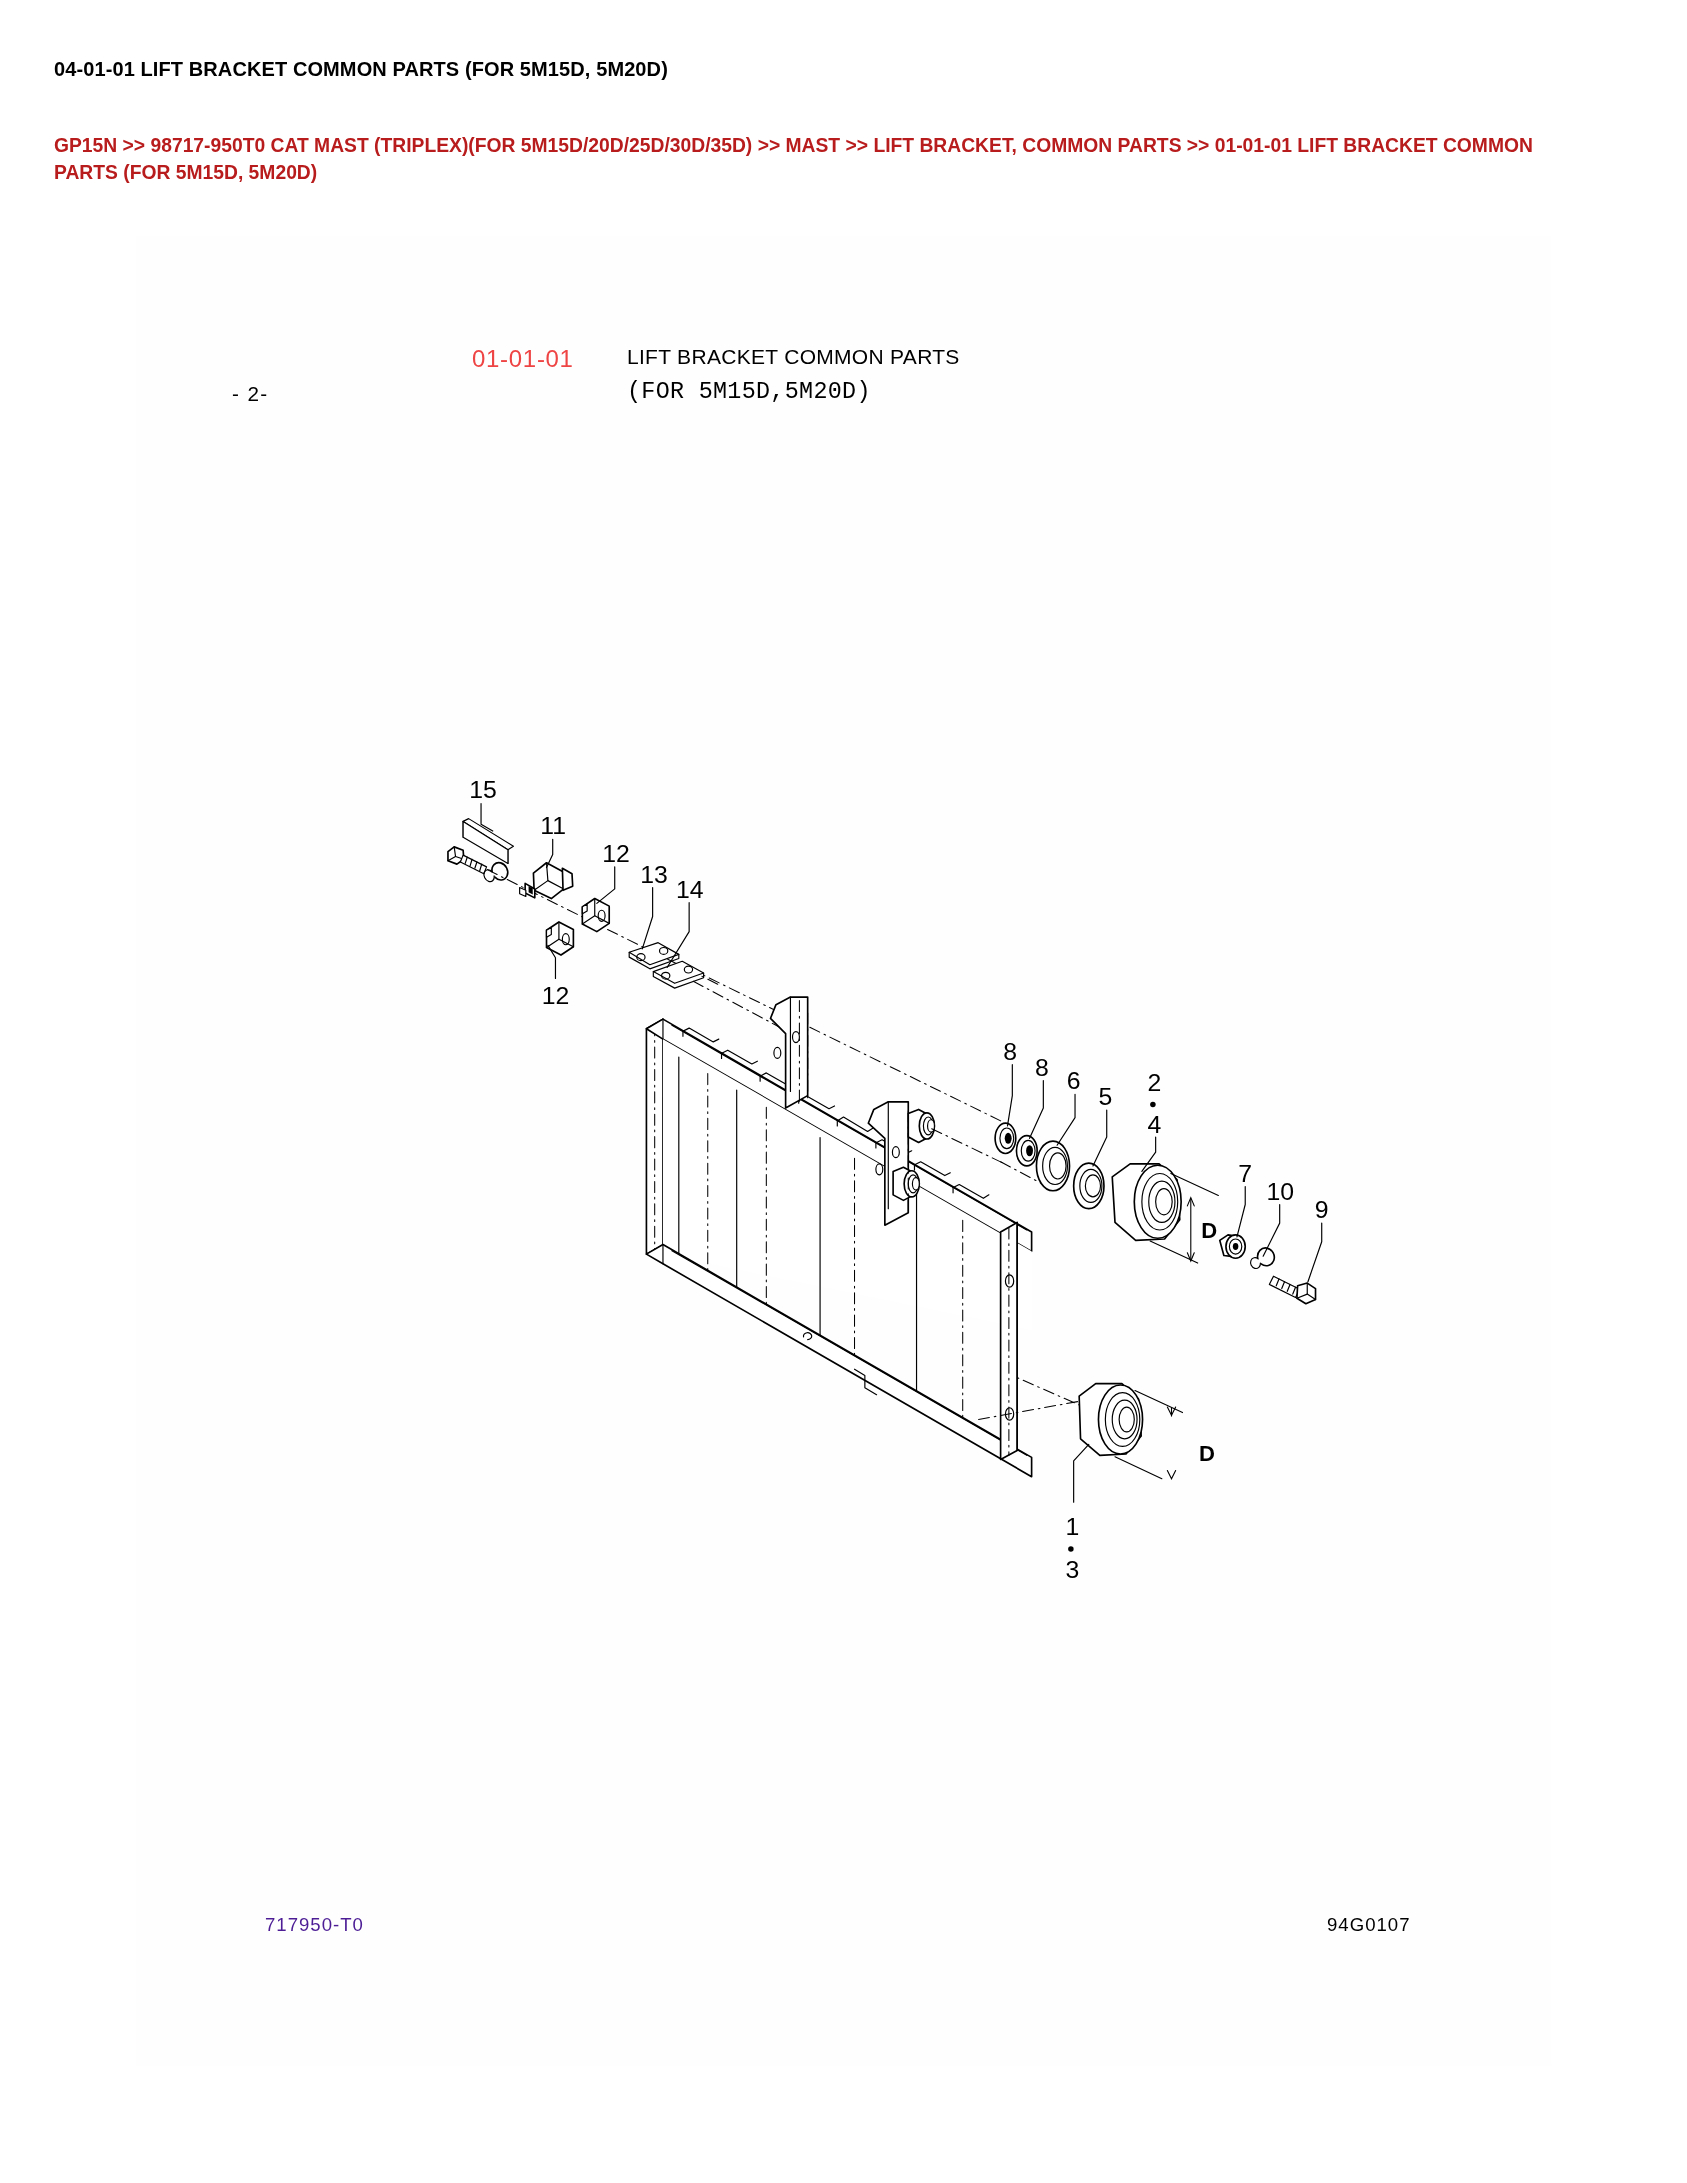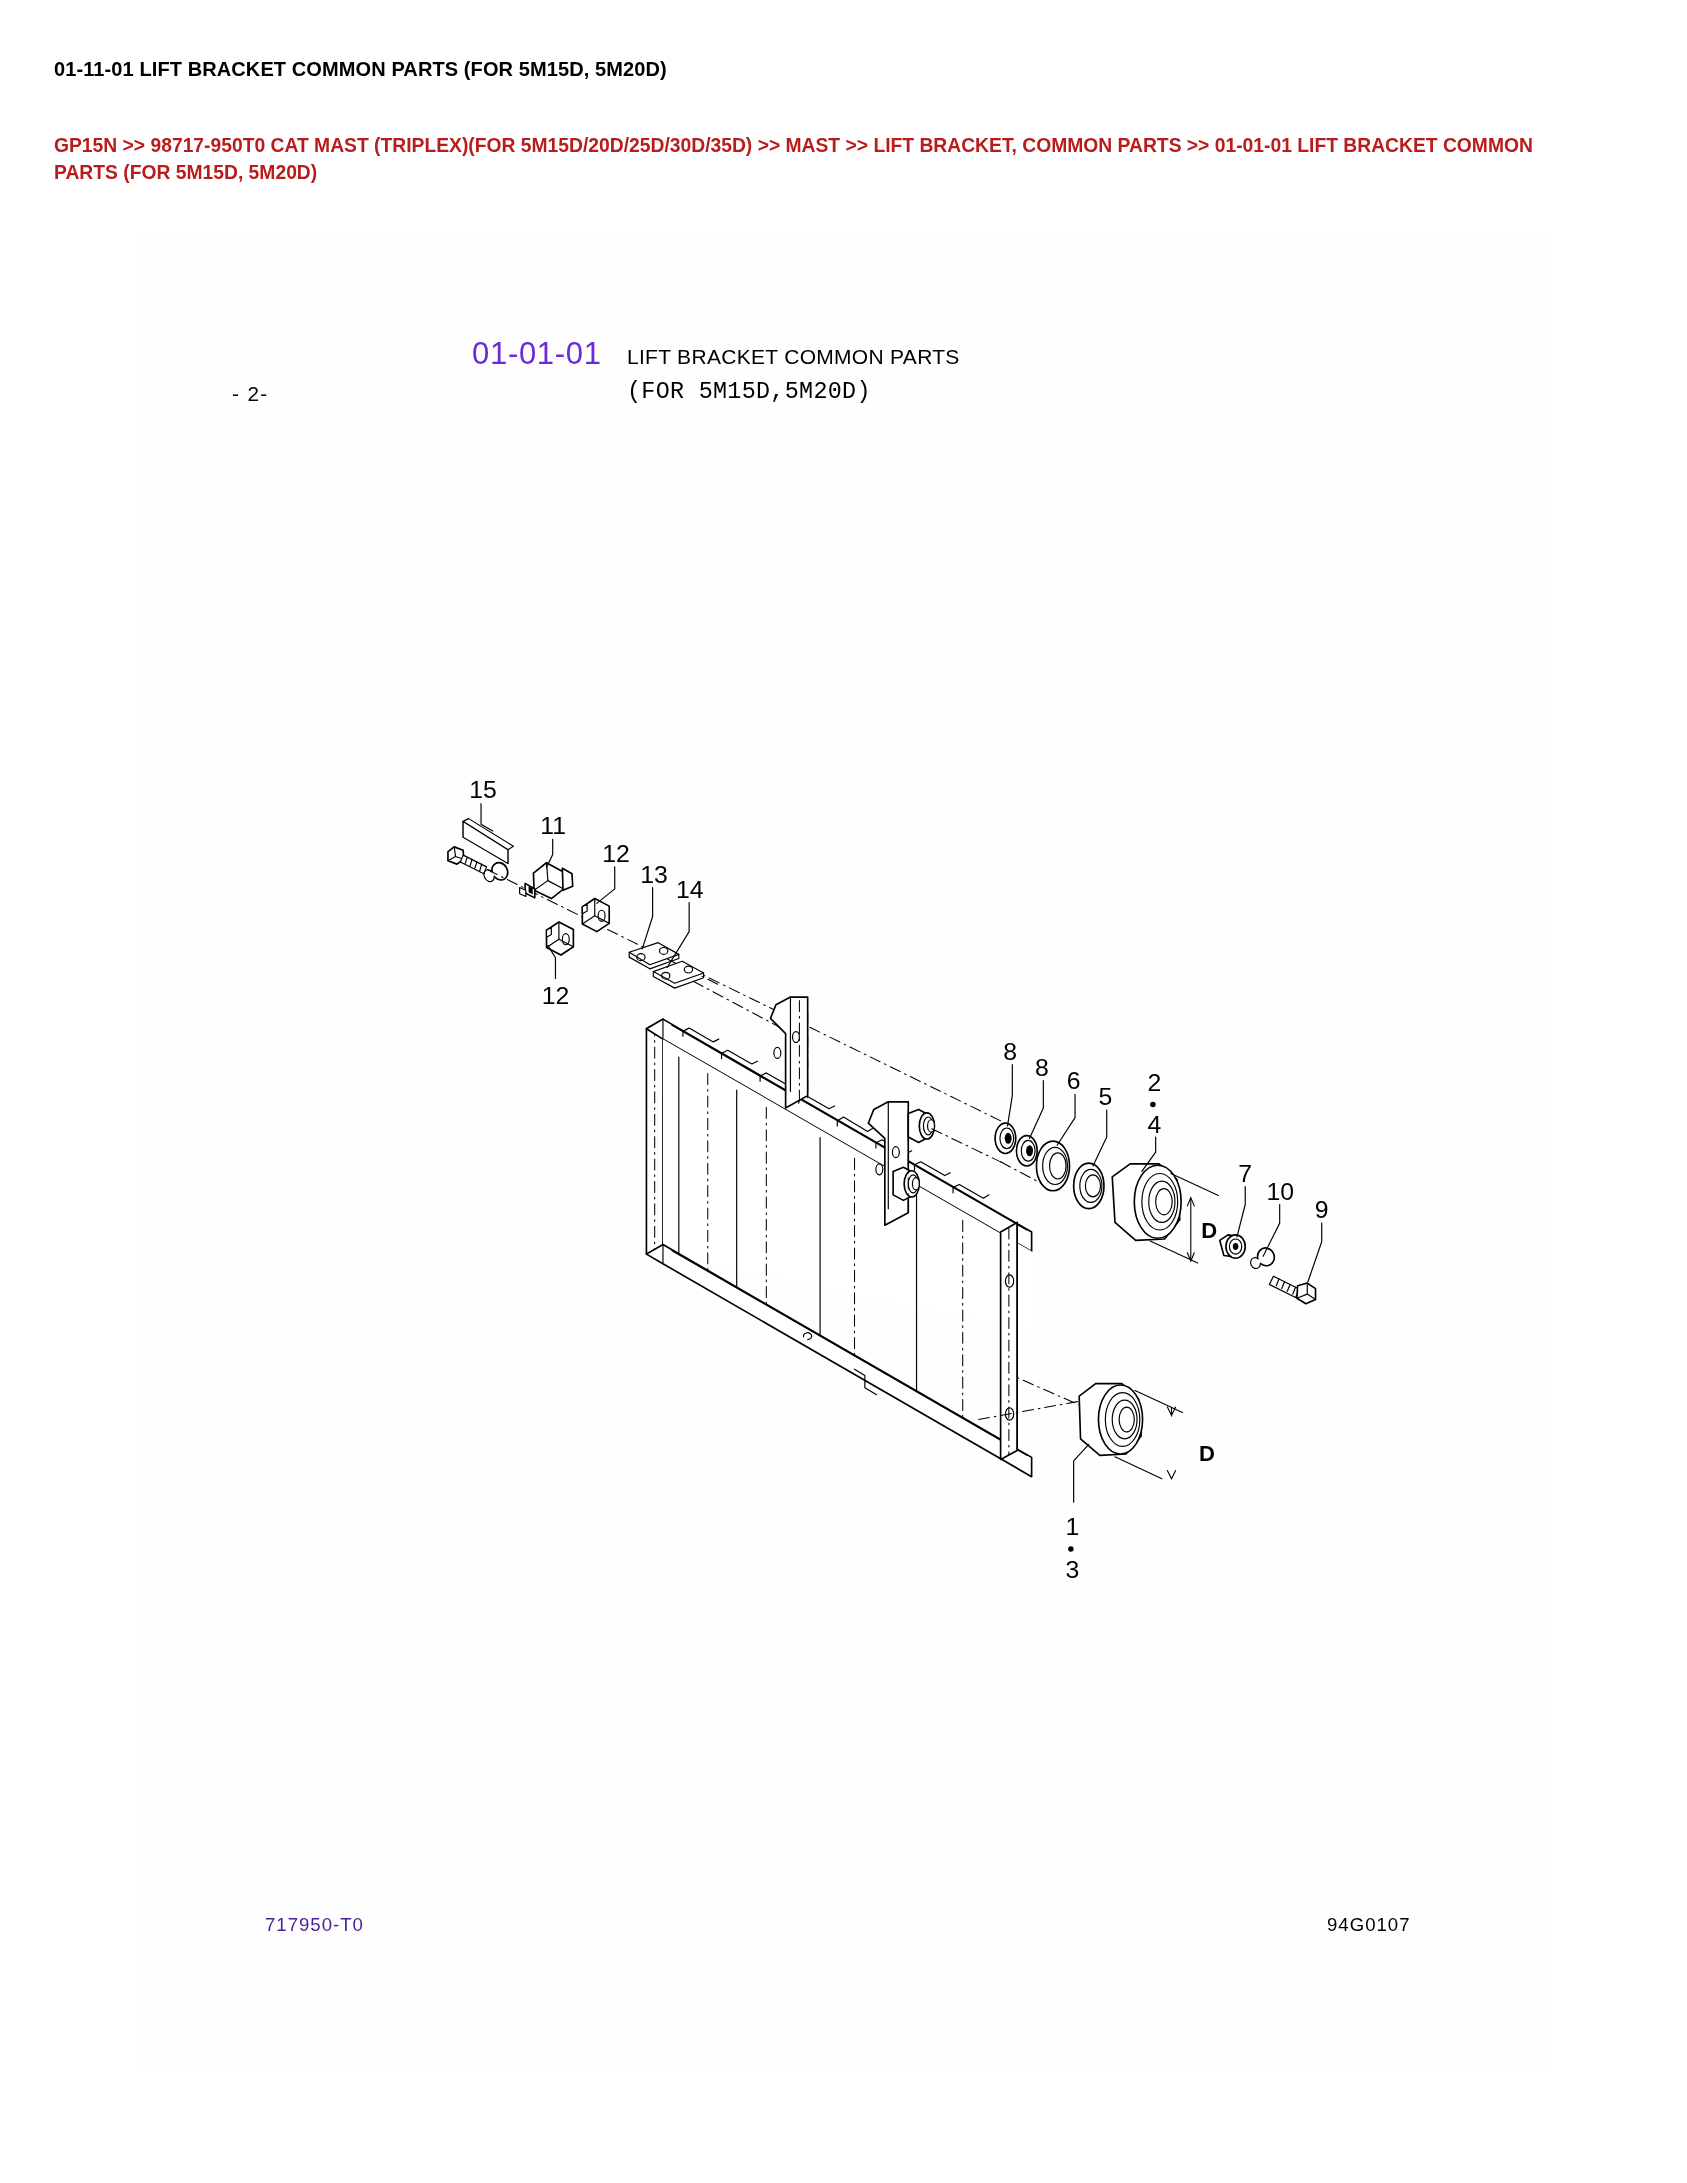--- a/index.html
+++ b/index.html
@@ -19,22 +19,22 @@
   }
   .sheet{
     position:absolute;left:136px;top:236px;width:1415px;height:1830px;
     background:#fefefe;
   }
   .page-marker{
     position:absolute;left:232px;top:382px;
     font-size:20.7px;color:#000;letter-spacing:1.4px;white-space:nowrap;
   }
   .dg-code{
-    position:absolute;left:472px;top:336px;
-    font-size:31px;color:#6d28d9;letter-spacing:0.7px;white-space:nowrap;
+    position:absolute;left:472px;top:345px;
+    font-size:24px;color:#ef4444;letter-spacing:0.7px;white-space:nowrap;
   }
   .dg-name1{
     position:absolute;left:627px;top:345px;
     font-size:21px;color:#000;letter-spacing:0.3px;white-space:nowrap;
   }
   .dg-name2{
     position:absolute;left:627px;top:379px;
     font-size:23.4px;color:#000;letter-spacing:0.3px;white-space:nowrap;font-family:Liberation Mono, monospace;
   }
   .foot-left{
@@ -54,21 +54,21 @@
   .fillw{fill:#ffffff;stroke:#000;stroke-width:2.4;stroke-linejoin:round;}
   .fillw-t{fill:#ffffff;stroke:#000;stroke-width:1.7;stroke-linejoin:round;}
   .fillk{fill:#000;}
   .cal{font-family:"Liberation Sans", sans-serif;font-size:36px;fill:#000;}
   .calD{font-family:"Liberation Sans", sans-serif;font-size:32px;font-weight:bold;fill:#000;}
   .dot{fill:#000;}
 </style>
 </head>
 <body>
 
-<div class="hdr-title">01-11-01 LIFT BRACKET COMMON PARTS (FOR 5M15D, 5M20D)</div>
+<div class="hdr-title">04-01-01 LIFT BRACKET COMMON PARTS (FOR 5M15D, 5M20D)</div>
 
 <div class="hdr-crumb">GP15N &gt;&gt; 98717-950T0 CAT MAST  (TRIPLEX)(FOR 5M15D/20D/25D/30D/35D) &gt;&gt; MAST &gt;&gt; LIFT BRACKET, COMMON PARTS &gt;&gt; 01-01-01 LIFT BRACKET COMMON PARTS (FOR 5M15D, 5M20D)</div>
 
 <div class="sheet"></div>
 
 <div class="page-marker">-  2-</div>
 
 <div class="dg-code">01-01-01</div>
 
 <div class="dg-name1">LIFT BRACKET COMMON PARTS</div>

